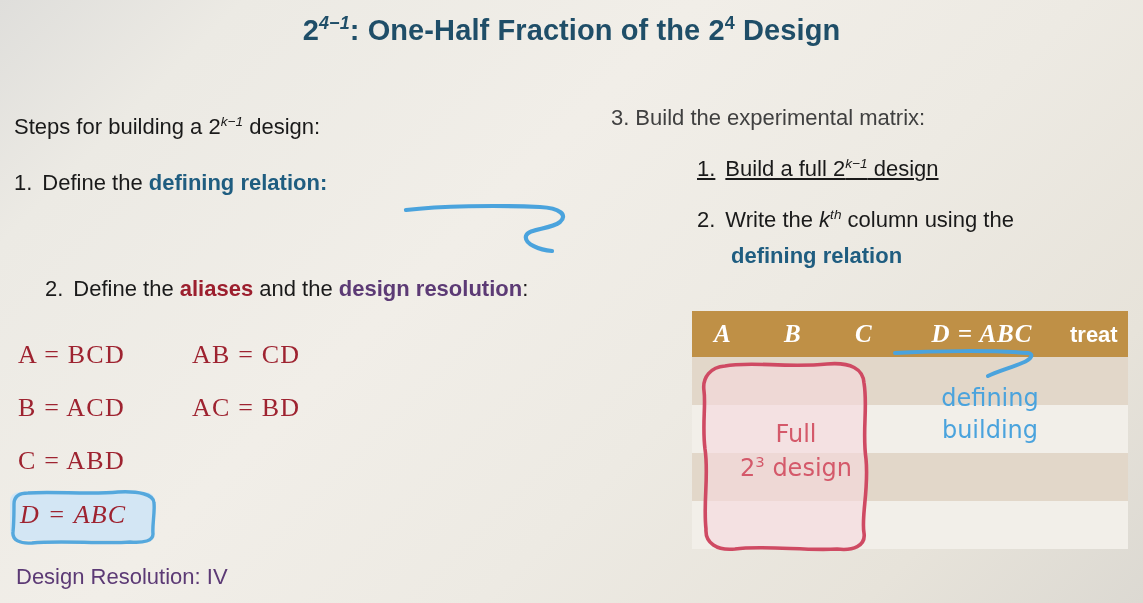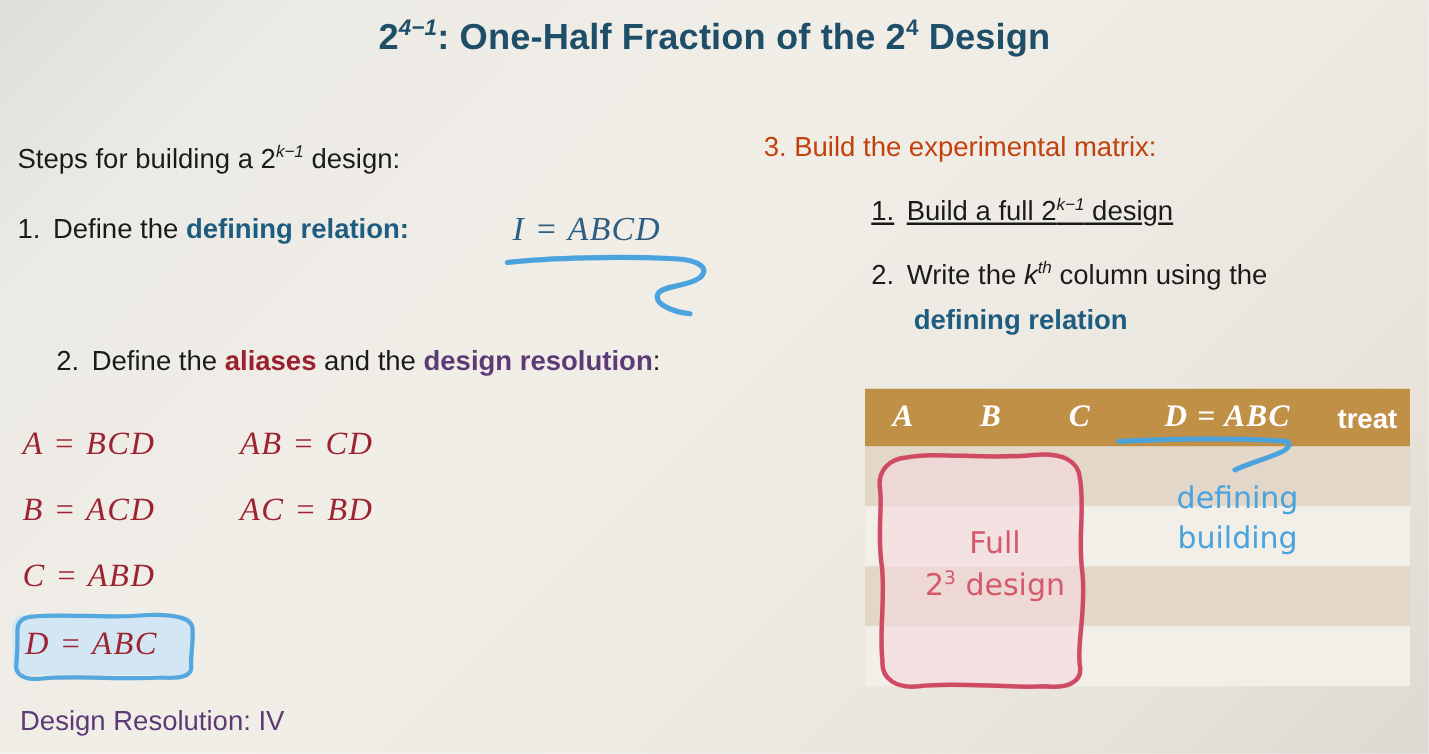--- a/index.html
+++ b/index.html
@@ -79,21 +79,20 @@
     font-size: 22px;
     color: #1a1a1a;
     white-space: nowrap;
     margin-left: 31px;
   }
   .step2 .num { margin-right: 10px; }
 
   .alias {
     position: absolute;
     font-family: "Liberation Serif", serif;
-    font-style: italic;
     font-size: 26px;
     color: #9e2330;
     letter-spacing: 1.2px;
     white-space: nowrap;
   }
   .col1 { left: 18px; }
   .col2 { left: 192px; }
   .r1 { top: 340px; }
   .r2 { top: 393px; }
   .r3 { top: 446px; }
@@ -128,21 +127,21 @@
     font-size: 22px;
     color: #5c3a75;
     white-space: nowrap;
   }
 
   
   .step3 {
     position: absolute;
     left: 611px; top: 105px;
     font-size: 22px;
-    color: #c2410c;
+    color: #404040;
     white-space: nowrap;
   }
   .step3 .num { margin-right: 6px; }
   .sub1 {
     position: absolute;
     left: 697px; top: 156px;
     font-size: 22px;
     color: #1a1a1a;
     white-space: nowrap;
     text-decoration: underline;
@@ -259,21 +258,20 @@
   </div>
 
   <div class="steps-head">
     <span>Steps for building a 2</span><sup class="ital">k−1</sup><span> design:</span>
   </div>
 
   <div class="step1">
     <span class="num">1.</span><span>Define the </span><span class="kw-blue">defining relation:</span>
   </div>
 
-  <div class="defrel-eq">I = ABCD</div>
 
   <svg class="underline-curl" viewBox="0 0 175 62">
     <path d="M6,14 C40,10 95,9 140,11 C160,12 168,19 160,26 C150,34 128,32 126,40 C124,48 140,54 152,55" fill="none" stroke="#4aa3dd" stroke-width="4.2" stroke-linecap="round"></path>
   </svg>
 
   <div class="step2">
     <span class="num">2.</span><span>Define the </span><span class="kw-red">aliases</span><span> and the </span><span class="kw-purple">design resolution</span><span>:</span>
   </div>
 
   <div class="alias col1 r1">A = BCD</div>

